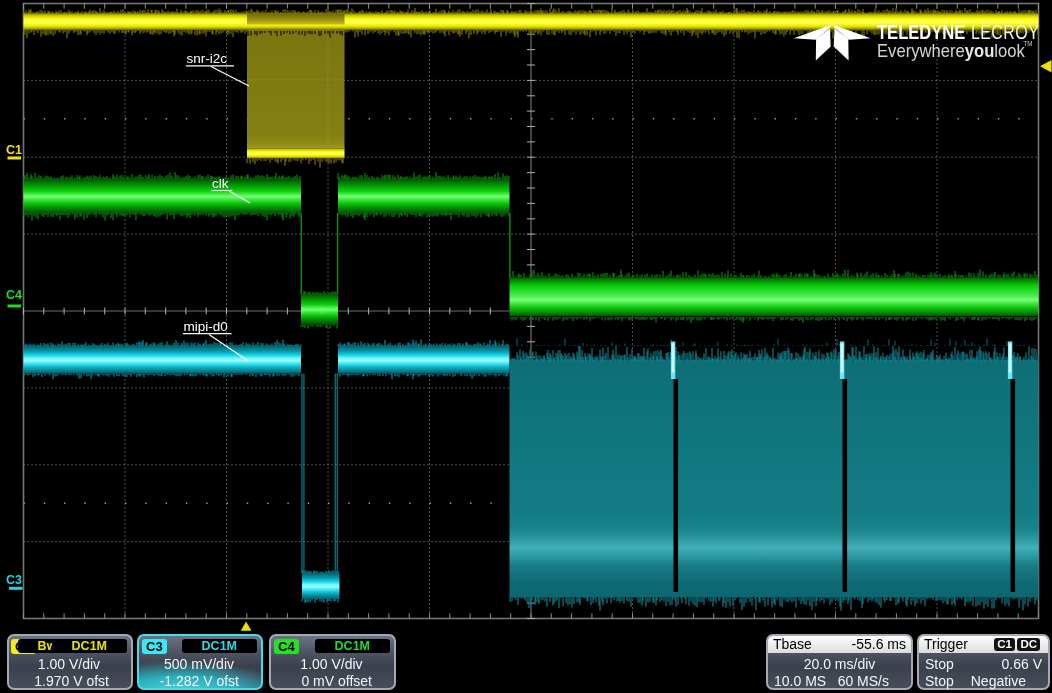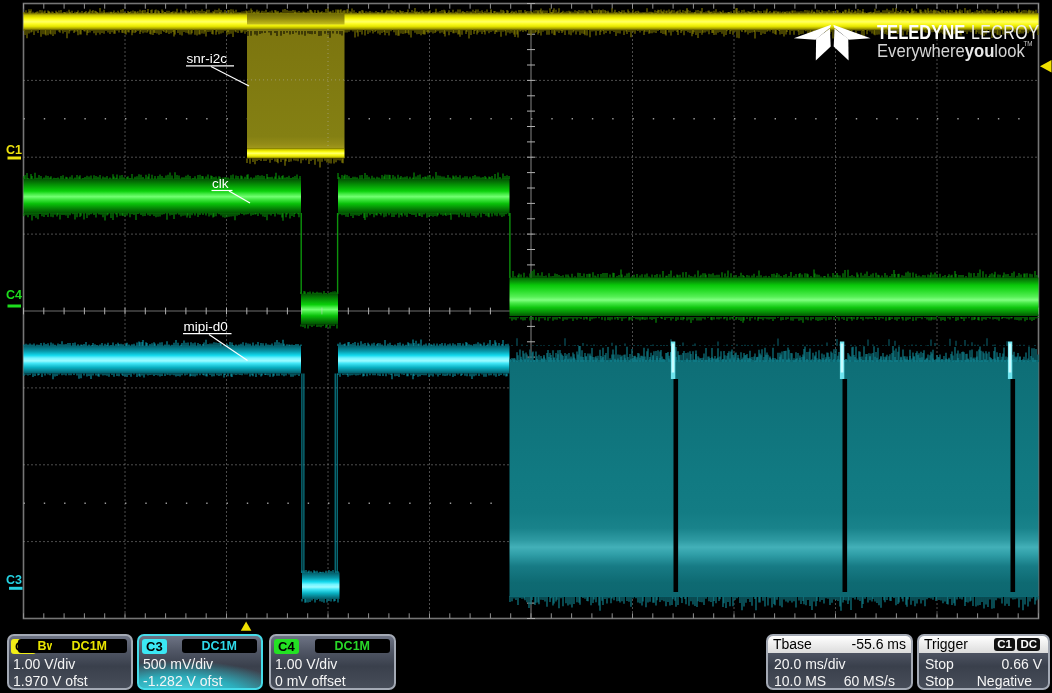--- a/index.html
+++ b/index.html
@@ -3,22 +3,22 @@
 html,body{margin:0;padding:0;background:#000;width:1052px;height:693px;overflow:hidden}
 #wrap{position:relative;width:1052px;height:693px;background:#eab308;font-family:"Liberation Sans",sans-serif;filter:opacity(0.999)}
 .box{position:absolute;top:634px;height:56px;box-sizing:border-box;border:2px solid #a3a9b4;border-radius:7px;
  background:linear-gradient(#6d7384,#515766 28%,#3a404c 58%,#474d59 100%);color:#f5f5f5;font-size:14px}
 .box.sel{border-color:#45dcea;background:
  radial-gradient(140% 110% at 32% 122%,#5fe2ed 0%,#2cadbb 40%,rgba(40,70,85,0) 68%),
  linear-gradient(#6d7384,#515766 28%,#3a404c 58%,#474d59 100%)}
 .chip{position:absolute;top:3px;height:15px;line-height:15px;padding:0 4px;border-radius:3px;color:#000;font-weight:bold;font-size:13px}
 .bchip{position:absolute;top:3px;height:14px;line-height:15px;padding:0 20px;border-radius:3px;background:#000;font-weight:bold;font-size:12.5px}
 .wchip{position:absolute;top:2px;height:13px;line-height:13px;padding:0 3px;border-radius:3px;background:#111;color:#fff;font-weight:bold;font-size:11.5px}
-.box .l2{position:absolute;top:20px;right:6px;left:4px;text-align:left;white-space:nowrap}
-.box .l3{position:absolute;top:37px;right:16px;left:4px;white-space:nowrap}
+.box .l2{position:absolute;top:20px;right:6px;left:4px;text-align:center;white-space:nowrap}
+.box .l3{position:absolute;top:37px;right:22px;left:4px;text-align:right;white-space:nowrap}
 .hbox .l2,.hbox .l3{left:6px}
 .hd{position:absolute;top:0;left:0;right:0;height:17px;line-height:16px;background:linear-gradient(#fff,#dcdcdc);
  color:#000;border-radius:5px 5px 0 0;padding:0 5px;font-size:14px}
 .hd .wchip{top:2px}
 </style></head><body>
 <div id="wrap">
 <svg width="1052" height="693" viewBox="0 0 1052 693" xmlns="http://www.w3.org/2000/svg" style="position:absolute;left:0;top:0">
 <defs>
 <linearGradient id="gy" x1="0" y1="0" x2="0" y2="1">
  <stop offset="0" stop-color="#6e6800"></stop>

